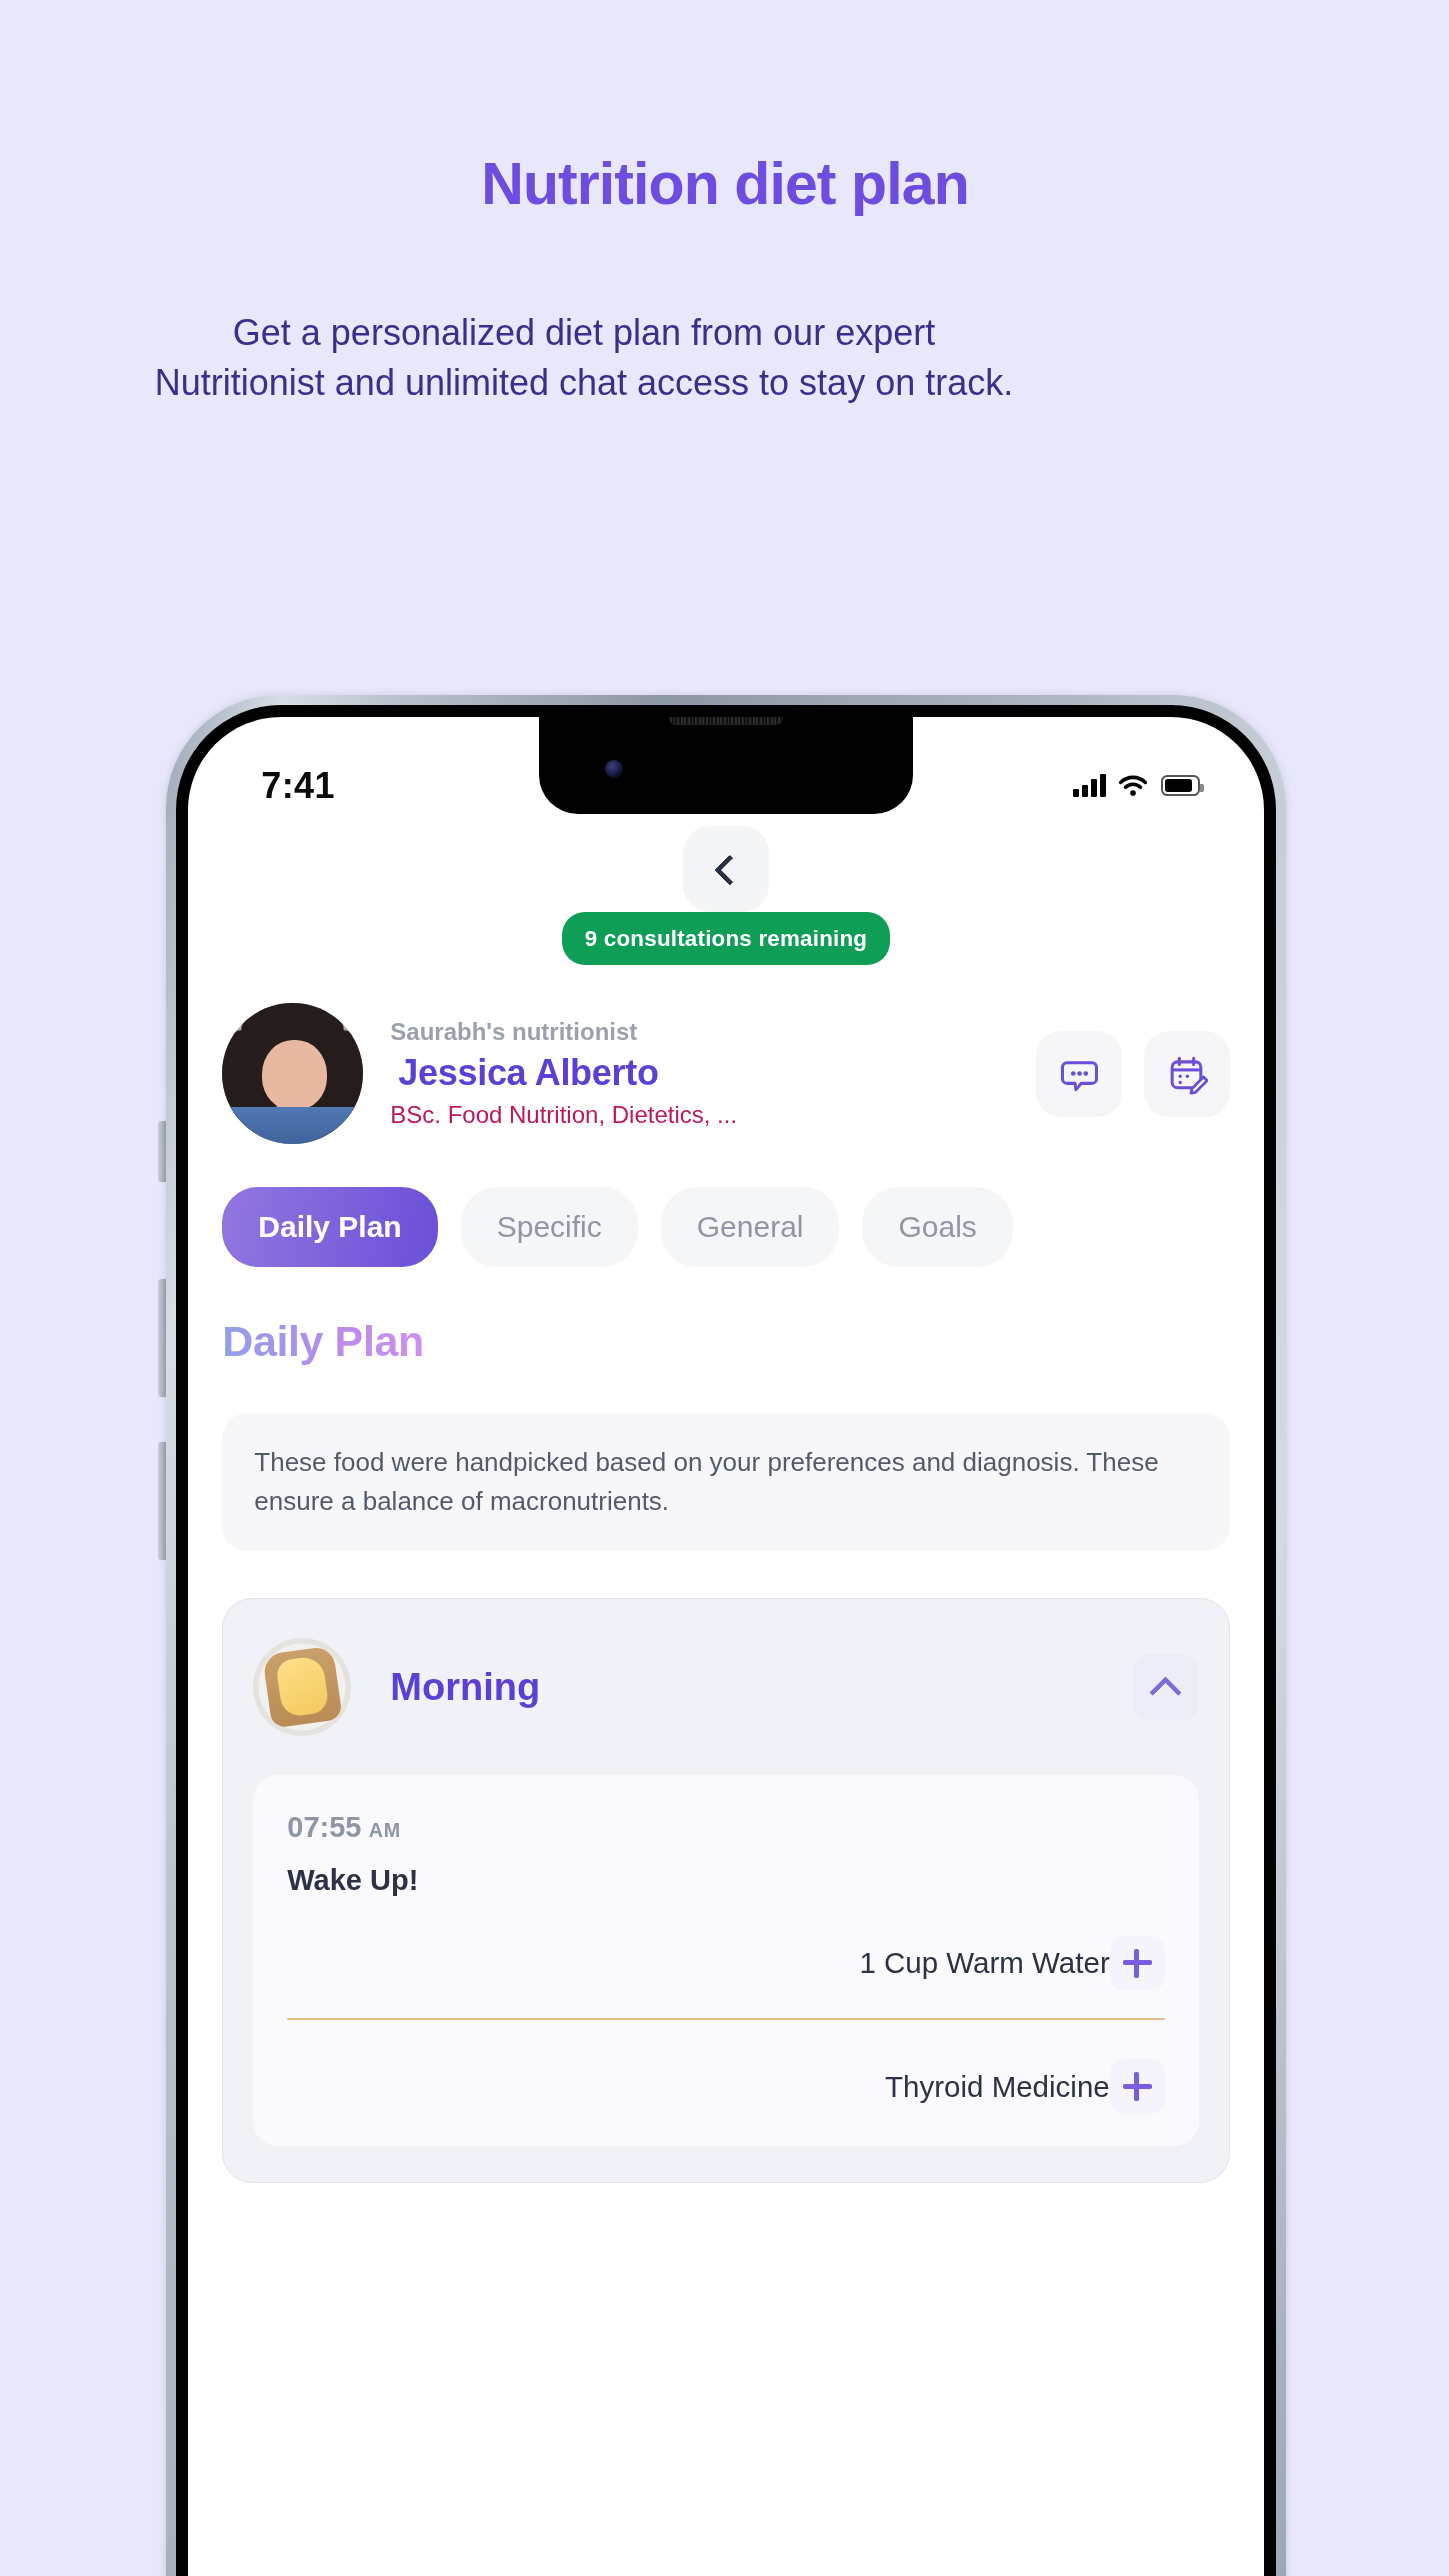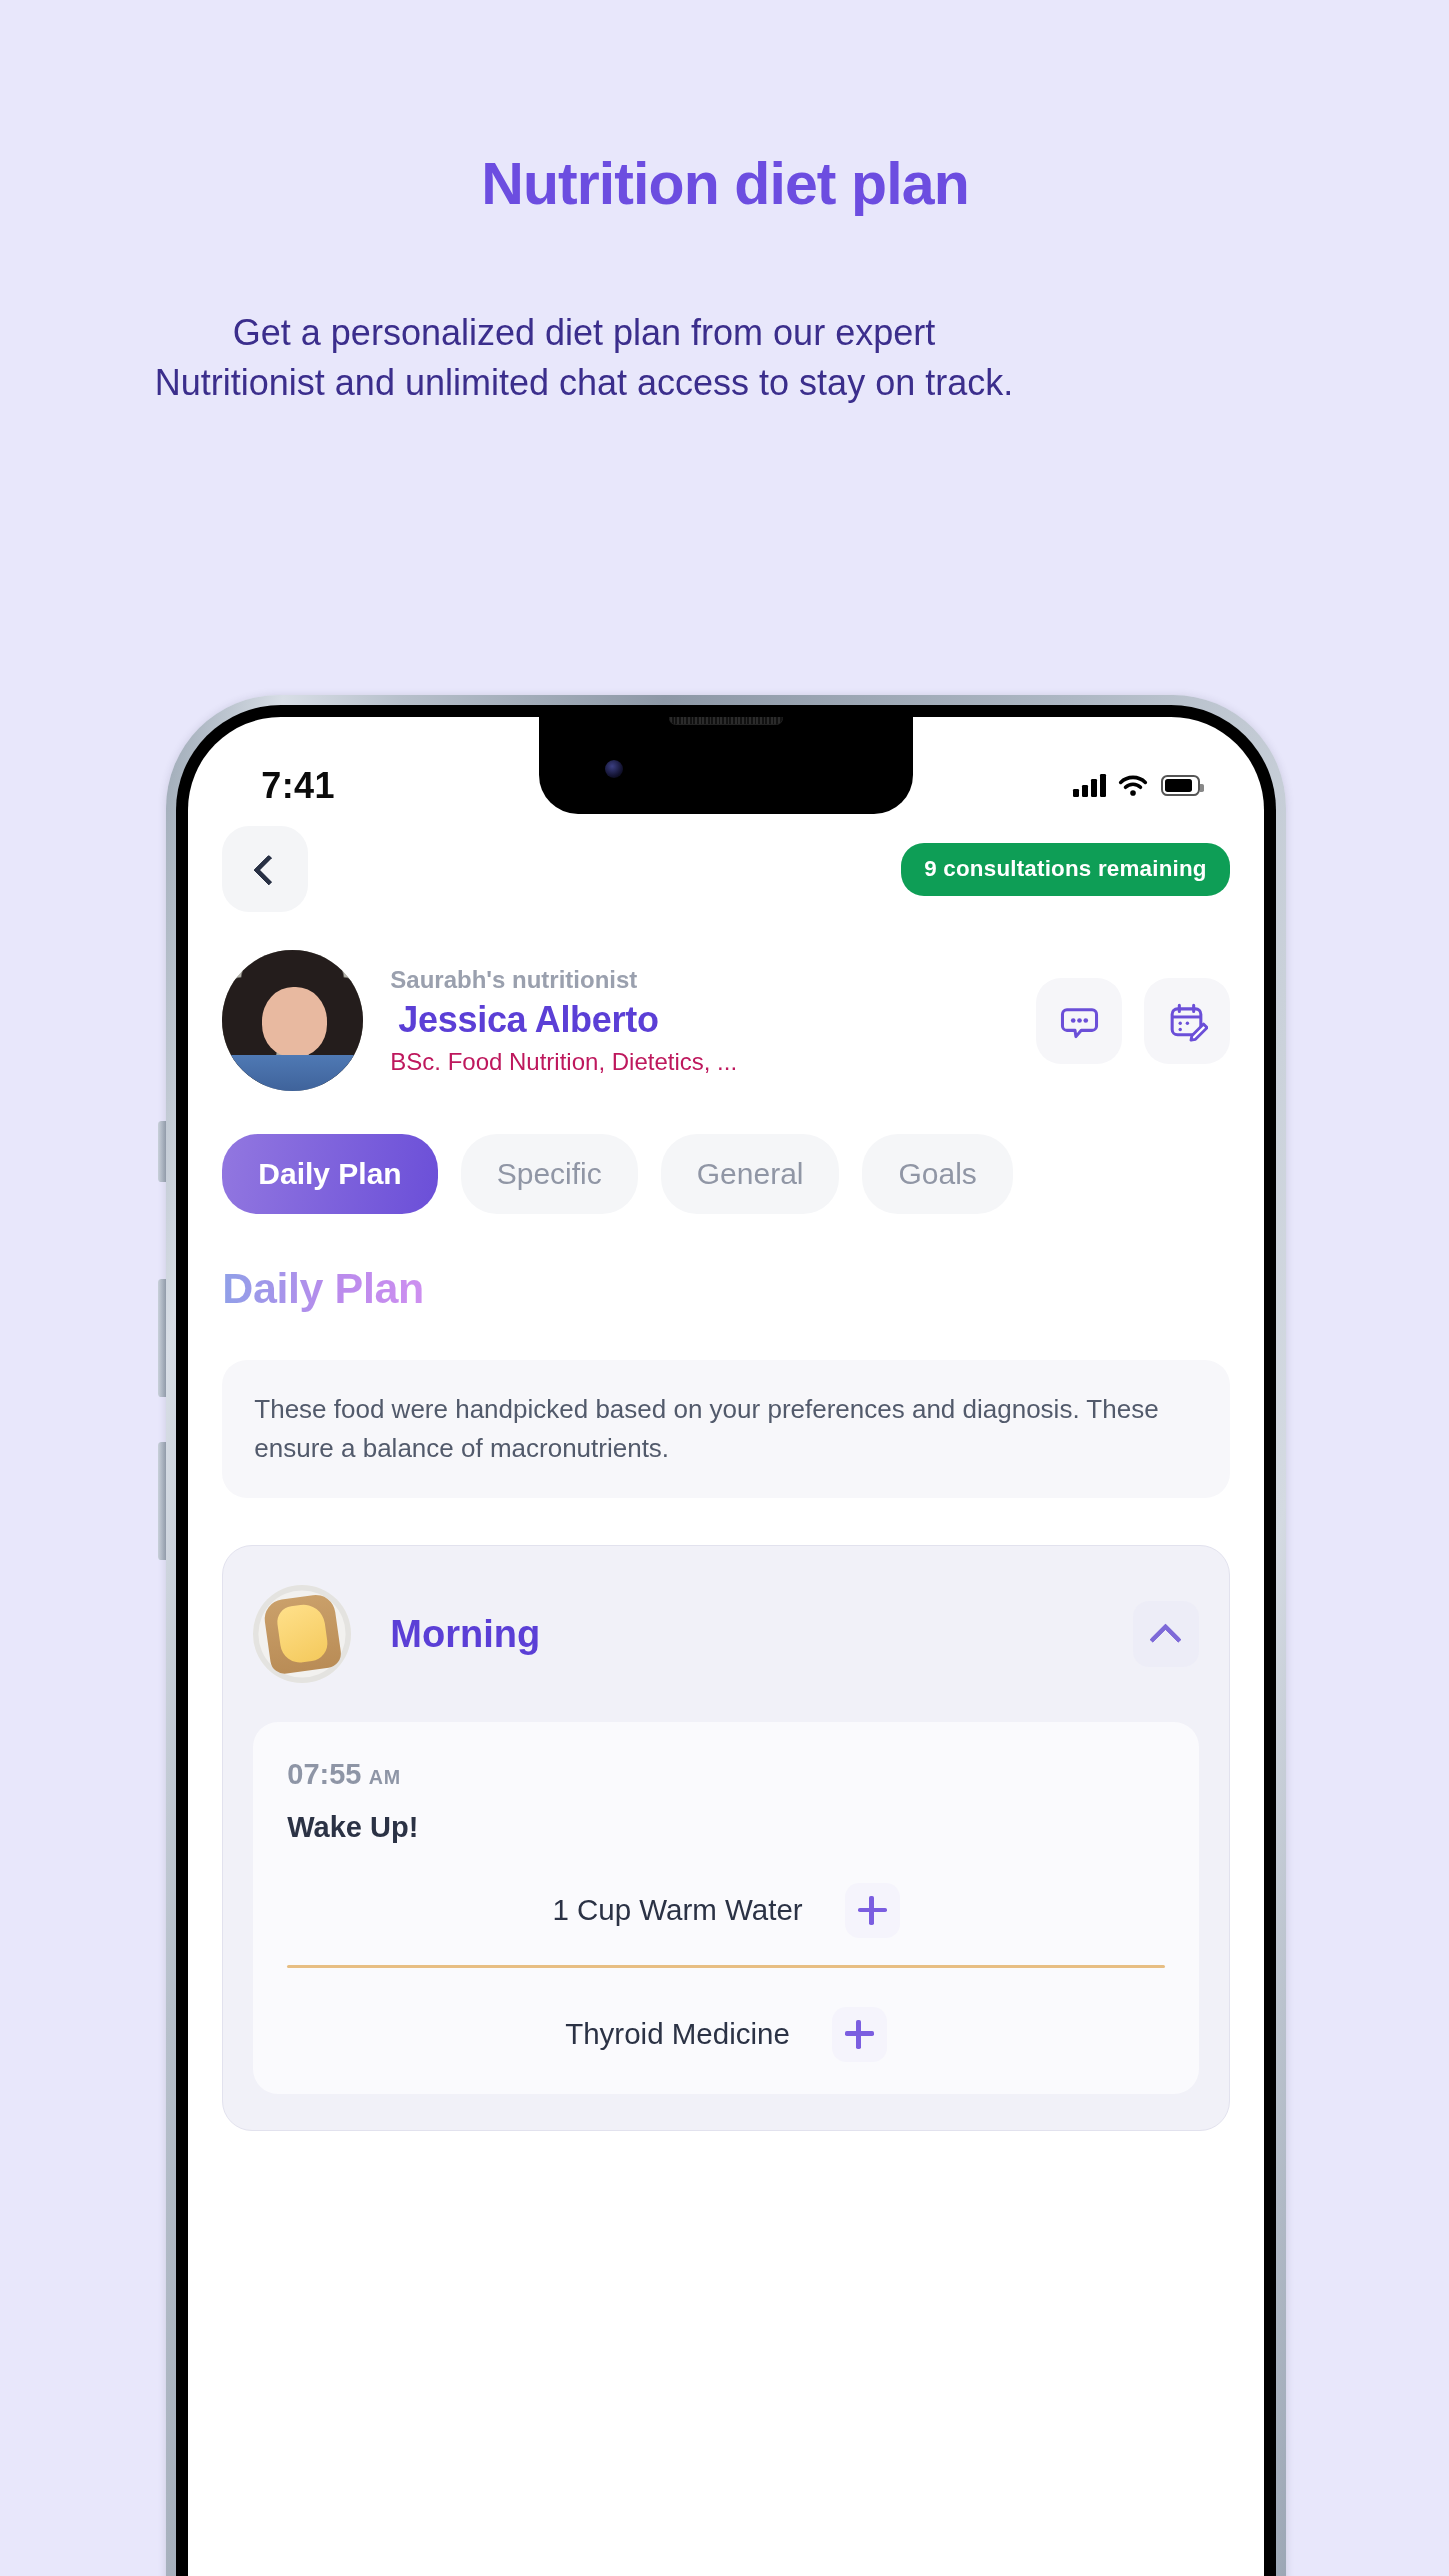--- a/index.html
+++ b/index.html
@@ -96,21 +96,21 @@
     width:39px; height:20.6px; border:2.2px solid #555; border-radius:6.3px;
     position:relative; display:flex; align-items:center; padding:1.8px;
   }
   .batt::after{ content:""; position:absolute; right:-6.3px; top:6.3px; width:3.6px; height:8px;
     background:#888; border-radius:0 1.8px 1.8px 0;}
   .batt i { display:block; height:100%; width:86%; background:#000; border-radius:2.7px; }
 
   
   .app { position:absolute; top:100px; left:0; width:100%; padding:0 34px; }
 
-  .topbar { display:flex; align-items:center; justify-content:space-between; margin-top:9px; }
+  .topbar { display:flex; align-items:center; justify-content:space-between; margin-top:9px;flex-direction:column; }
   .back-btn {
     width:86px; height:86px; border-radius:27px; background:#F4F5F7;
     display:flex; align-items:center; justify-content:center;
   }
   .chev-left { width:21.5px; height:21.5px; border-left:5.4px solid #283044; border-bottom:5.4px solid #283044;
     transform:rotate(45deg); border-radius:1.8px; margin-left:7.2px; }
   .badge {
     background:#0E9E56; color:#fff; font-size:22.4px; font-weight:600;
     padding:13.4px 23px; border-radius:23px; letter-spacing:0.2px;
   }
@@ -174,21 +174,21 @@
   .meal-title { font-size:38px; font-weight:bold; color:#5B3FD6; margin-left:39px; flex:1; }
   .collapse-btn { width:66px; height:66px; border-radius:16px; background:#EDEDF7;
      display:flex; align-items:center; justify-content:center; }
   .chev-up { width:23px; height:23px; border-top:5.4px solid #7E6AD8; border-left:5.4px solid #7E6AD8;
      transform:rotate(45deg); margin-top:10.7px; border-radius:1.8px;}
 
   .entry { background:#FAFAFD; border-radius:25px; padding:36px 34px 32px; margin-top:39px; }
   .e-time { font-size:29px; color:#8E95A6; font-weight:600; }
   .e-time small { font-size:19.7px; margin-left:7.2px; letter-spacing:0.9px; }
   .e-head { font-size:29px; font-weight:bold; color:#2B3245; margin-top:19.7px; }
-  .food-row { display:flex; align-items:center; justify-content:center; margin-top:39px;gap:42px; }
+  .food-row { display:flex; align-items:center; justify-content:flex-end; margin-top:39px; }
   .food-name { font-size:29.5px; color:#2B3245; }
   .plus-btn { width:55px; height:55px; border-radius:14.3px; background:#F5F4FC;
      display:flex; align-items:center; justify-content:center; flex:0 0 55px;}
   .plus-btn span { position:relative; width:29px; height:29px; display:block; }
   .plus-btn span::before,.plus-btn span::after{content:"";position:absolute;background:#7B5EE0;border-radius:1.8px;}
   .plus-btn span::before{left:0;top:11.6px;width:29px;height:4.5px;}
   .plus-btn span::after{top:0;left:11.6px;height:29px;width:4.5px;}
   .divider { height:2.7px; background:#E7BE83; margin-top:27px; border-radius:1.8px; }
 </style>
 </head>

